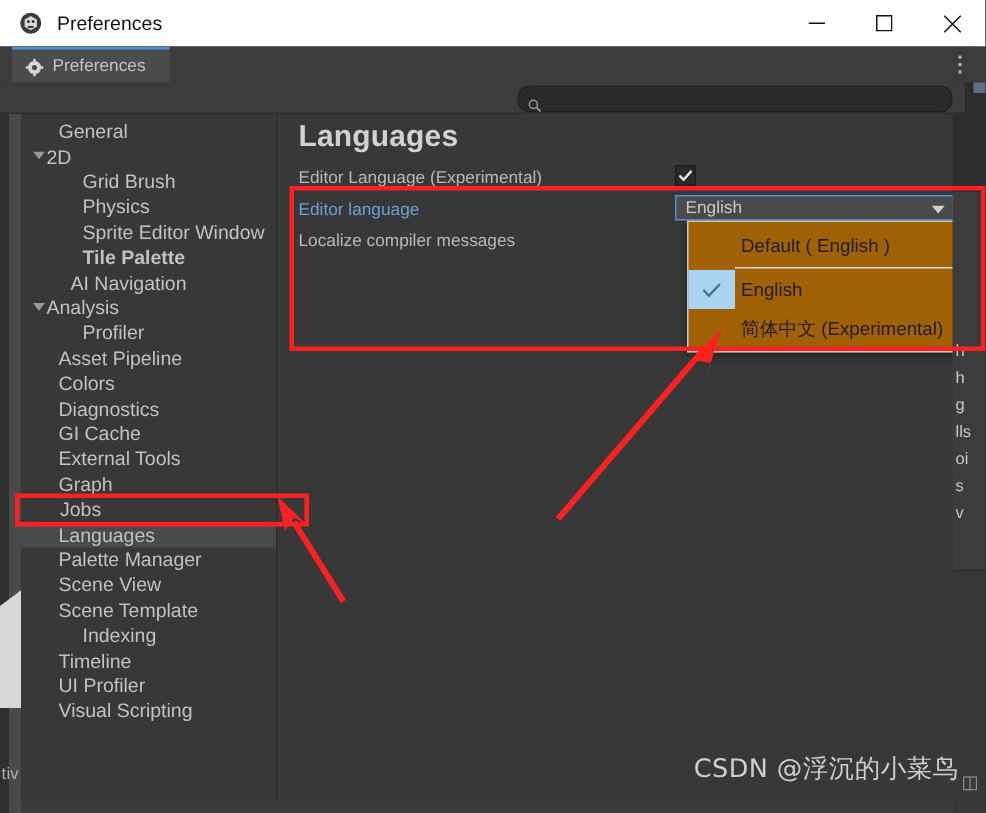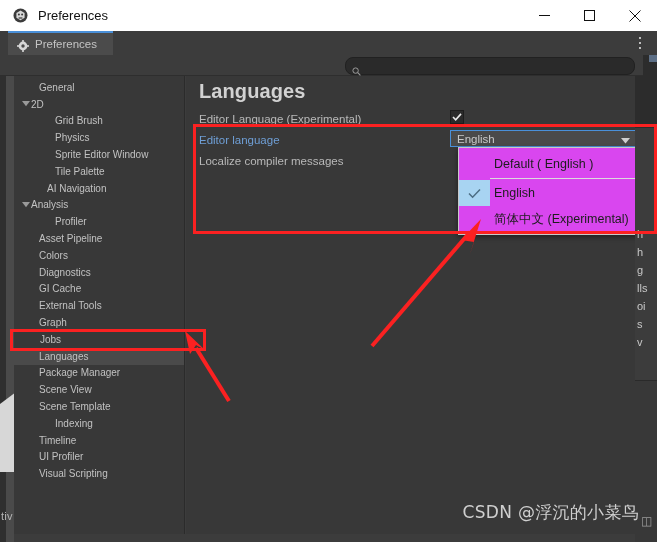--- a/index.html
+++ b/index.html
@@ -136,21 +136,21 @@
     position: absolute; left: 14px; top: 76px; width: 171px; bottom: 8px;
     background: #383838;
     border-right: 1px solid #2b2b2b;
     overflow: hidden;
     padding-top: 3px;
     box-sizing: border-box;
   }
   .side-row {
     height: 16.8px;
     display: flex; align-items: center;
-    font-size: 10px; color: #c2c2c2;
+    font-size: 13px; color: #c2c2c2;
     padding-left: 4px;
     box-sizing: border-box;
     white-space: nowrap;
   }
   .side-row.selected { background: #4a4a4a; }
   .twisty {
     width: 11px; display: flex; align-items: center; justify-content: center;
     flex: 0 0 11px;
   }
   .twisty svg { display: block; }
@@ -195,21 +195,21 @@
     display: flex; align-items: center;
   }
   .dd-field-text {
     margin-left: 6px; font-size: 11.5px; color: #c9c9c9;
     flex: 1; white-space: nowrap; overflow: hidden;
   }
   .dd-caret { margin-right: 5px; display: block; }
 
   .dd-menu {
     position: absolute; left: 272px; top: 71px; width: 200px;
-    background: #d946ef;
+    background: #a16207;
     border: 1px solid #c9c9c9;
     box-shadow: 0 2px 5px rgba(0,0,0,.45);
     padding: 3px 0 2px 0;
     box-sizing: border-box;
   }
   .dd-item {
     height: 26px;
     display: flex; align-items: center;
     font-size: 12.5px; color: #1d1d1d;
     white-space: nowrap;
@@ -356,21 +356,21 @@
         <span class="side-label">Grid Brush</span>
       </div>
       <div class="side-row" style="padding-left: 30px;">
         <span class="twisty"></span>
         <span class="side-label">Physics</span>
       </div>
       <div class="side-row" style="padding-left: 30px;">
         <span class="twisty"></span>
         <span class="side-label">Sprite Editor Window</span>
       </div>
-      <div class="side-row" style="padding-left: 30px;">
+      <div class="side-row" style="padding-left: 30px; font-weight: bold;">
         <span class="twisty"></span>
         <span class="side-label">Tile Palette</span>
       </div>
       <div class="side-row" style="padding-left: 22px;">
         <span class="twisty"></span>
         <span class="side-label">AI Navigation</span>
       </div>
       <div class="side-row" style="padding-left: 6px;">
         <span class="twisty">
           <svg width="8" height="6" viewBox="0 0 8 6">
@@ -410,21 +410,21 @@
       <div class="side-row" style="padding-left: 15px;">
         <span class="twisty"></span>
         <span class="side-label">Jobs</span>
       </div>
       <div class="side-row selected" style="padding-left: 14px;">
         <span class="twisty"></span>
         <span class="side-label">Languages</span>
       </div>
       <div class="side-row" style="padding-left: 14px;">
         <span class="twisty"></span>
-        <span class="side-label">Package Manager</span>
+        <span class="side-label">Palette Manager</span>
       </div>
       <div class="side-row" style="padding-left: 14px;">
         <span class="twisty"></span>
         <span class="side-label">Scene View</span>
       </div>
       <div class="side-row" style="padding-left: 14px;">
         <span class="twisty"></span>
         <span class="side-label">Scene Template</span>
       </div>
       <div class="side-row" style="padding-left: 30px;">

